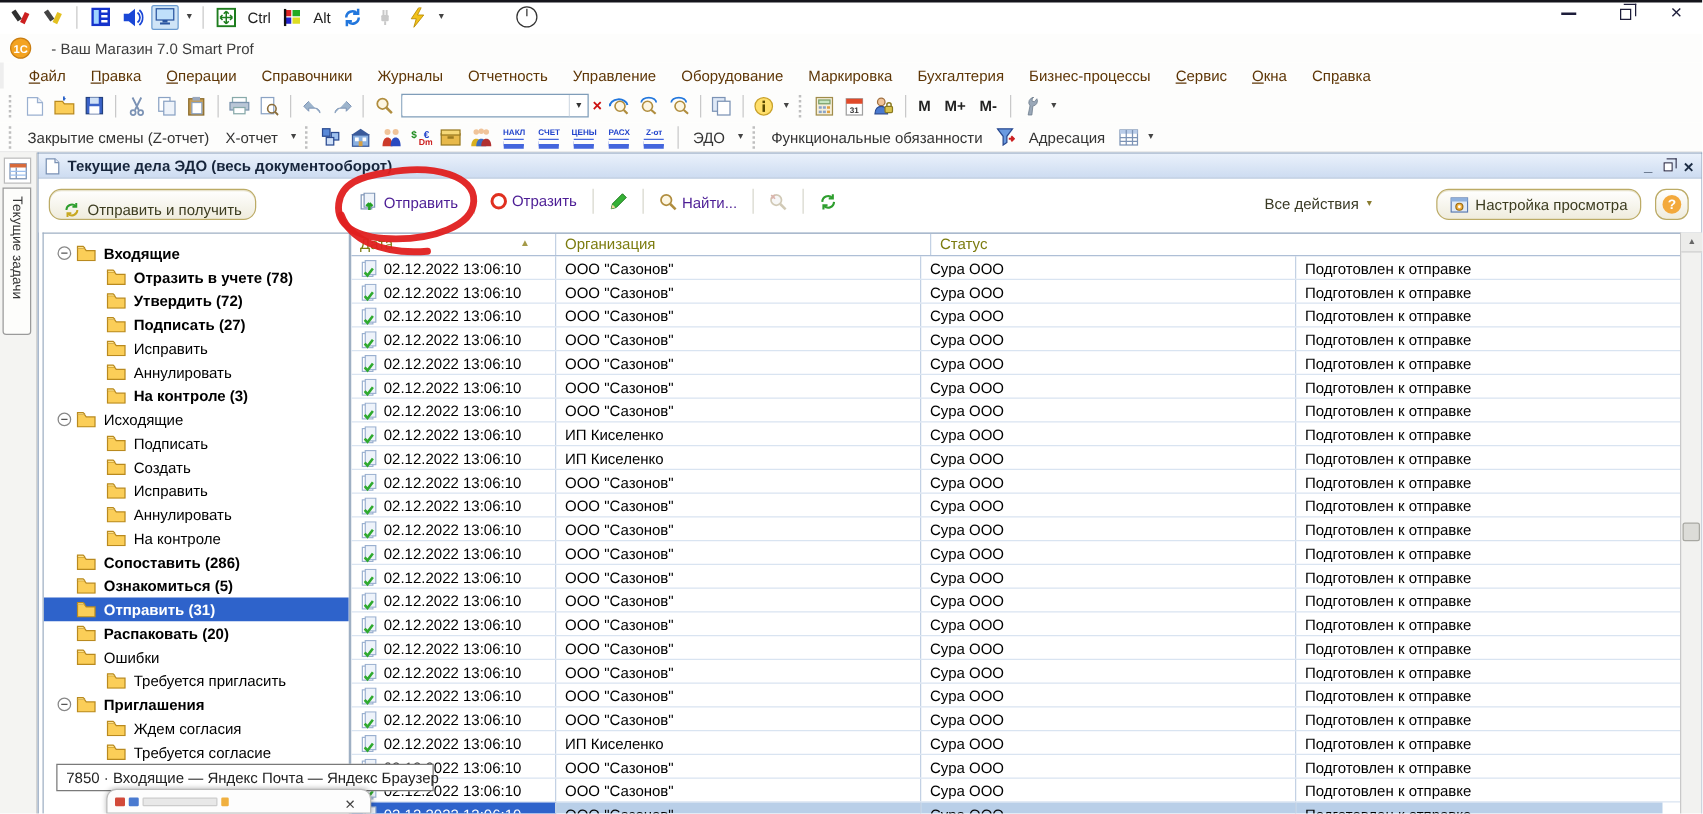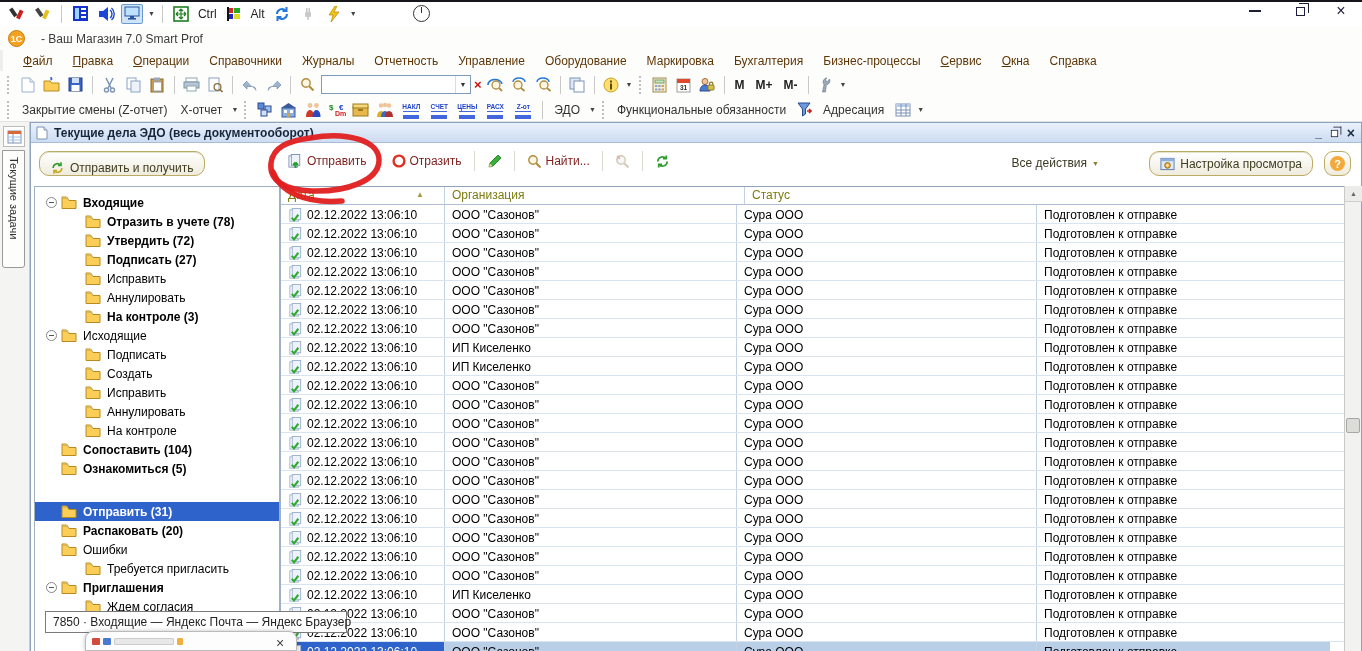--- a/index.html
+++ b/index.html
@@ -69,41 +69,41 @@
             background:linear-gradient(#eaf1fb,#cddcf1); border-bottom:1px solid #a8bcd6;
             display:flex; align-items:center; }
   .mdittl .ttl { font-size:12px; font-weight:bold; color:#17253b; margin-left:6px; }
   .mdictl { position:absolute; right:2px; top:0; height:20px; display:flex; align-items:center; gap:8px; padding-right:4px; }
   .mdictl span { font-size:12px; color:#1d2d44; font-weight:bold; line-height:1; }
 
   .cmdbar { position:absolute; left:0; top:20px; right:0; height:43px; background:#fff; }
   .pillbtn { position:absolute; display:flex; align-items:center; gap:5px; height:25px;
              border:1px solid #bcab66; border-radius:10px; background:linear-gradient(#ffffff,#efecdd);
              padding:0 10px; font-size:12px; color:#3c3c20; box-shadow:0 1px 0 #e7e2cc inset; }
-  .flatbtn { display:inline-flex; align-items:center; gap:4px; font-size:12px; color:#7f1d1d; padding:2px 4px; }
+  .flatbtn { display:inline-flex; align-items:flex-end; gap:4px; font-size:12px; color:#4c1d95; padding:2px 4px; }
   .cmdrow { position:absolute; left:253px; top:8px; display:flex; align-items:center; gap:6px; }
   .vsep { width:1px; height:20px; background:#d7d7cd; margin:0 2px; }
   .allact { position:absolute; top:13px; right:262px; font-size:12px; color:#3a3a24; display:flex; align-items:center; gap:4px; }
   .allact .caret { color:#8a7c30; }
   .helpbtn { position:absolute; top:8px; right:10px; width:27px; height:25px; border:1px solid #bcab66; border-radius:9px;
              background:linear-gradient(#fff,#efecdd); display:flex; align-items:center; justify-content:center; }
   .helpbtn b { width:15px; height:15px; border-radius:50%; background:#f3a93c; color:#fff; font-size:11px;
                display:flex; align-items:center; justify-content:center; }
 
   
   .treepanel { position:absolute; left:3px; top:63px; width:246px; bottom:0; border:1px solid #9fb0c4; border-bottom:none;
                background:#fff; overflow:hidden; padding-top:6px; }
   .trow { display:flex; align-items:center; height:19px; white-space:nowrap; }
   .trow .slot { display:inline-flex; width:20px; justify-content:center; flex:none; }
   .exp { width:11px; height:11px; border:1px solid #888; border-radius:50%; position:relative; background:#fff; }
   .exp::after { content:""; position:absolute; left:2px; top:4px; width:5px; height:0; border-top:1.4px solid #555; }
   .fold { display:inline-flex; width:18px; flex:none; margin-right:4px; }
   .tlabel { font-size:12px; color:#000; }
   .tlabel.b { font-weight:bold; }
-  .trow.sel { background:#2e63cb;margin-top:24px; }
+  .trow.sel { background:#2e63cb; }
   .trow.sel .tlabel { color:#fff; }
 
   
   .tablewrap { position:absolute; left:249px; top:63px; right:0; bottom:0; border-top:1px solid #8ea3bd; border-left:1px solid #9fb0c4; background:#fff; overflow:hidden; }
   .thead { display:flex; height:18px; border-bottom:1px solid #aebfd6; }
   .th { font-size:12px; color:#7c7c10; padding:1px 0 0 7px; border-right:1px solid #c3d1e4; position:relative; }
   .th .sort { position:absolute; right:20px; top:3px; font-size:8px; color:#a59a48; }
   .rows { }
   .rrow { display:flex; height:19px; border-bottom:1px solid #d9e4f1; }
   .td { font-size:12px; color:#000; padding:2px 0 0 7px; border-right:1px solid #c3d1e4; white-space:nowrap; overflow:hidden; display:flex; align-items:center; gap:4px; }
@@ -748,21 +748,21 @@
           <span class="tlabel">На контроле</span>
         </div>
         <div class="trow" style="padding-left: 6px;">
           <span class="slot"></span>
           <span class="fold">
             <svg width="16" height="13" viewBox="0 0 16 13">
               <path d="M1 2.5h5.5l1.5 2H15v8H1z" fill="#fbce58" stroke="#b98a1f"></path>
               <path d="M1 2.5V1h4.5L7 2.5" fill="#fde391" stroke="#b98a1f"></path>
             </svg>
           </span>
-          <span class="tlabel b">Сопоставить (104)</span>
+          <span class="tlabel b">Сопоставить (286)</span>
         </div>
         <div class="trow" style="padding-left: 6px;">
           <span class="slot"></span>
           <span class="fold">
             <svg width="16" height="13" viewBox="0 0 16 13">
               <path d="M1 2.5h5.5l1.5 2H15v8H1z" fill="#fbce58" stroke="#b98a1f"></path>
               <path d="M1 2.5V1h4.5L7 2.5" fill="#fde391" stroke="#b98a1f"></path>
             </svg>
           </span>
           <span class="tlabel b">Ознакомиться (5)</span>

